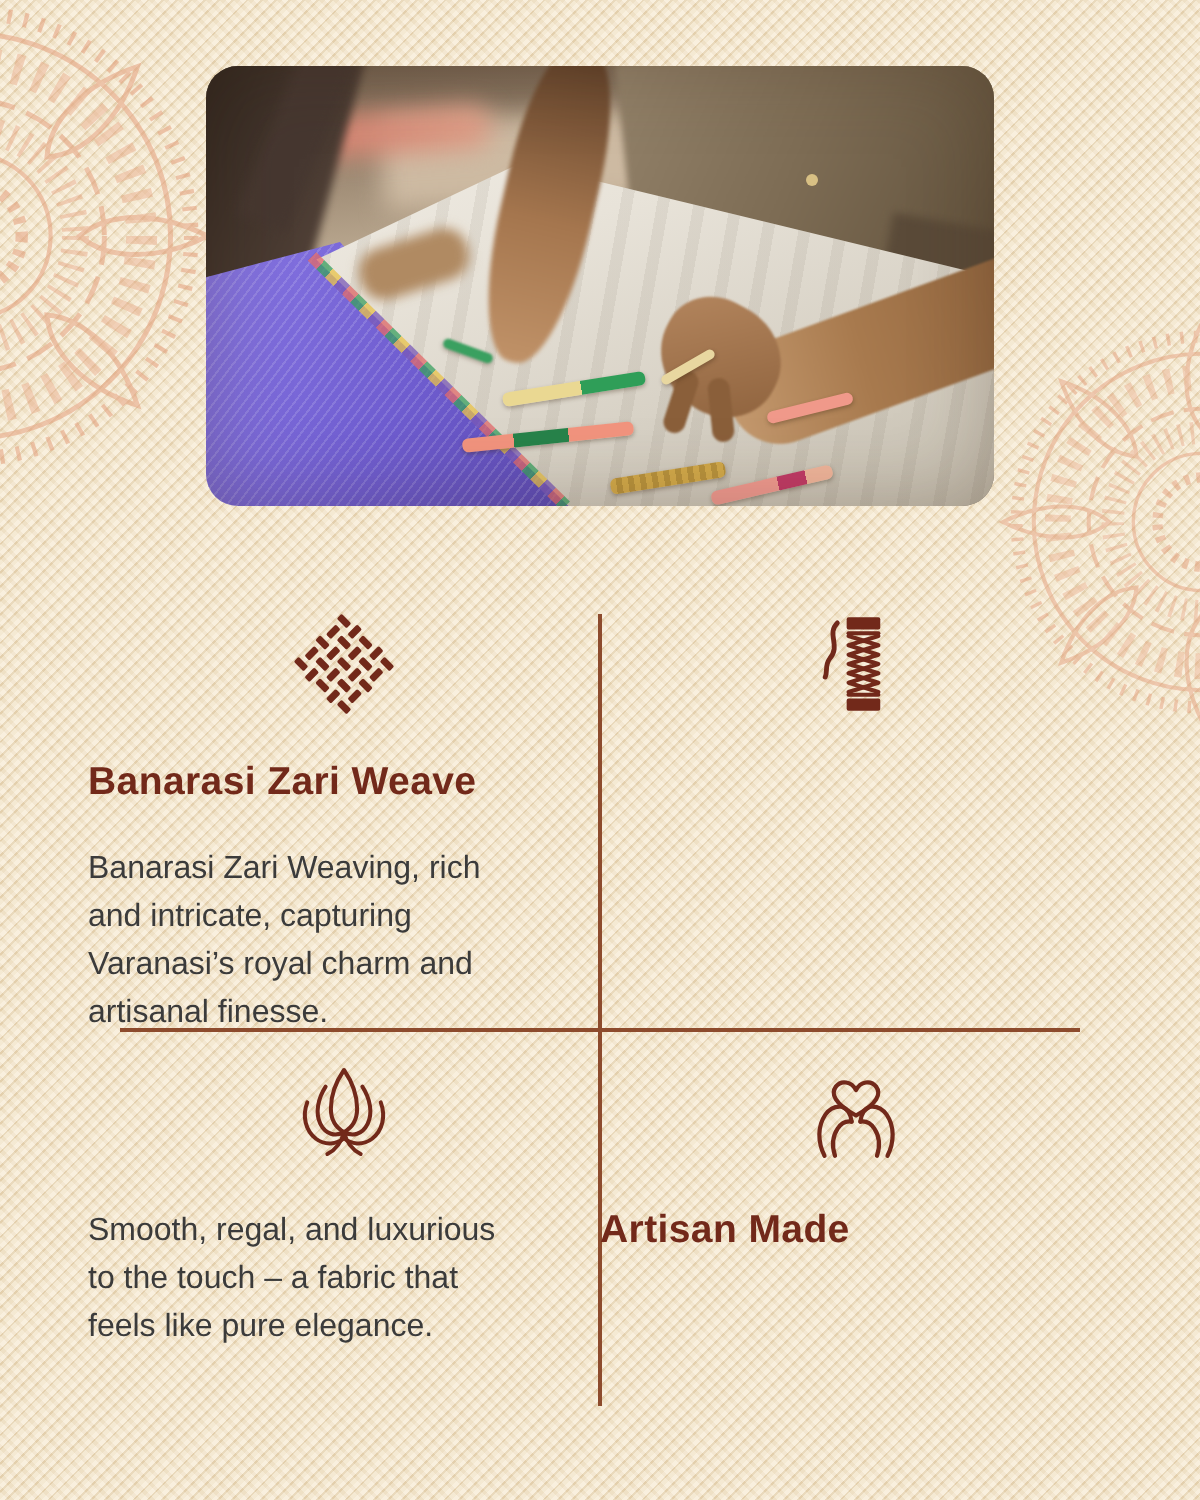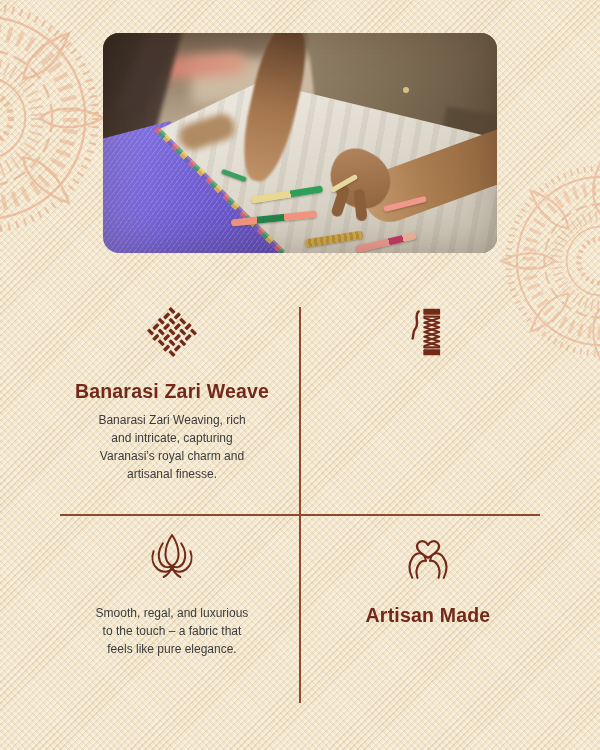--- a/index.html
+++ b/index.html
@@ -56,27 +56,27 @@
   .ph-hand-right{left:226px;top:118px;width:62px;height:56px;border-radius:45% 55% 50% 60%;filter:blur(.5px);
         transform:rotate(28deg);background:linear-gradient(140deg,#b5875f,#8d613c)}
   .ph-finger{width:11px;height:32px;border-radius:6px;background:#8a5f3a;filter:blur(.4px)}
   .stick{height:7px;border-radius:3px;box-shadow:0 1px 2px rgba(60,40,20,.35)}
   .ph-vignette{inset:0;border-radius:16px;box-shadow:inset 0 0 42px rgba(60,40,20,.28)}
 
   
   .divider{position:absolute;background:var(--divider);z-index:3}
   .divider-h{left:60px;top:514px;width:480px;height:2px}
   .divider-v{left:299px;top:307px;width:2px;height:396px}
-  .feature-cell{position:absolute;width:256px;text-align:center;z-index:3}
+  .feature-cell{position:absolute;width:256px;z-index:3}
   .feature-icon{width:56px;height:56px;margin:0 auto 20px}
   .feature-icon svg{width:100%;height:100%;display:block}
   .ink-f{fill:var(--accent);stroke:none}
   .ink-s{fill:none;stroke:var(--accent);stroke-linecap:round;stroke-linejoin:round}
   .feature-title{font-size:19.5px;font-weight:700;line-height:1.2;color:var(--accent);letter-spacing:.2px}
-  .feature-desc{margin-top:8px;font-size:12px;line-height:1.5;color:var(--body-text);white-space:pre-line}
+  .feature-desc{margin-top:20px;font-size:16px;line-height:1.5;color:var(--body-text);white-space:pre-line}
 </style>
 </head>
 <body>
 
 <div class="texture"></div>
 
 <svg class="mandala mandala-left" viewBox="0 0 240 240">
   <defs>
     <path id="petal" d="M120 4 C132 28 132 52 120 66 C108 52 108 28 120 4 Z" stroke-width="2.4"></path>
   </defs>

